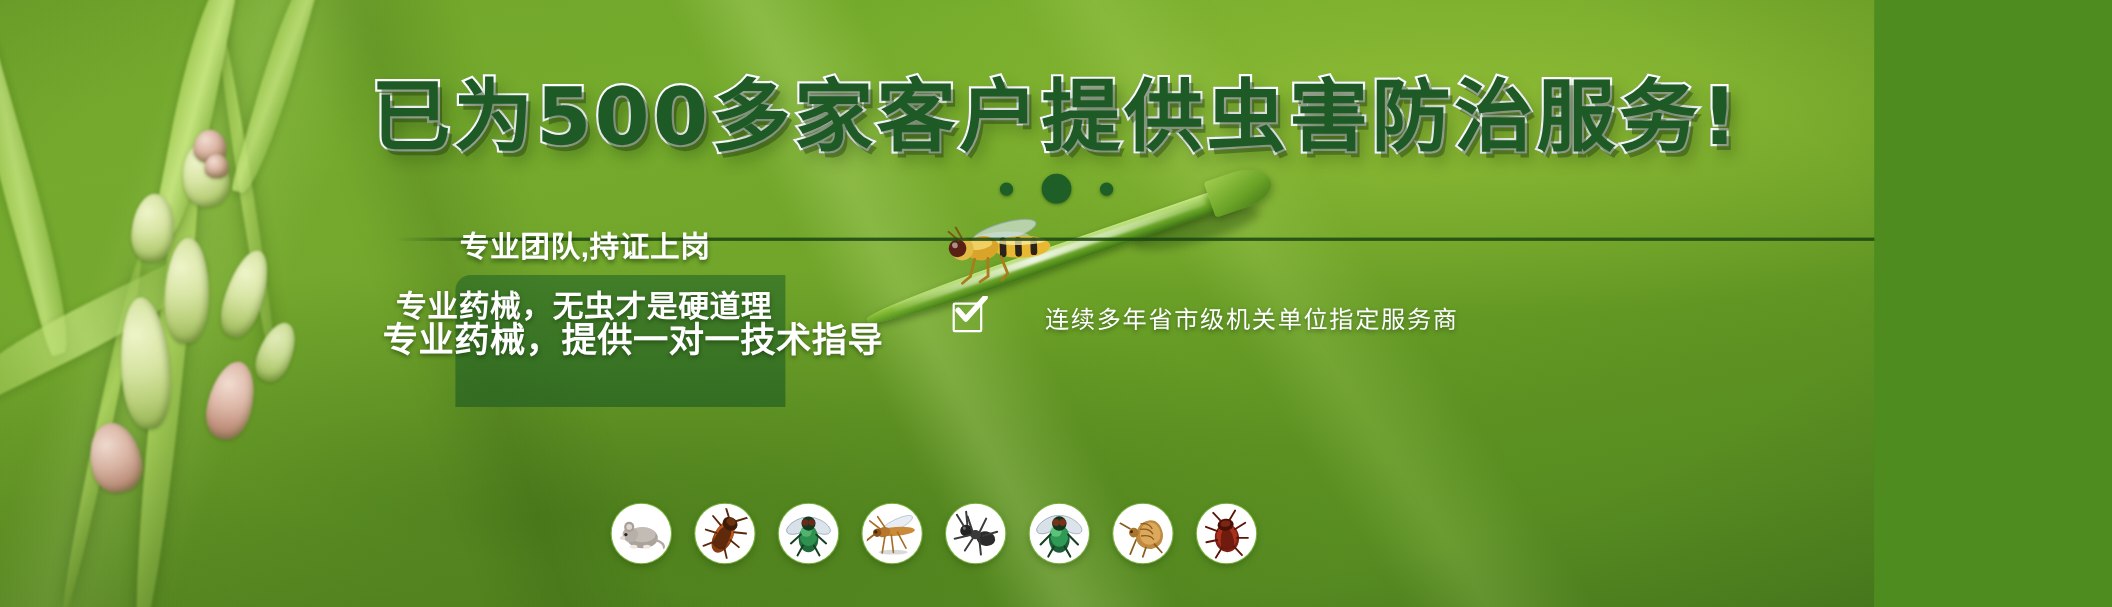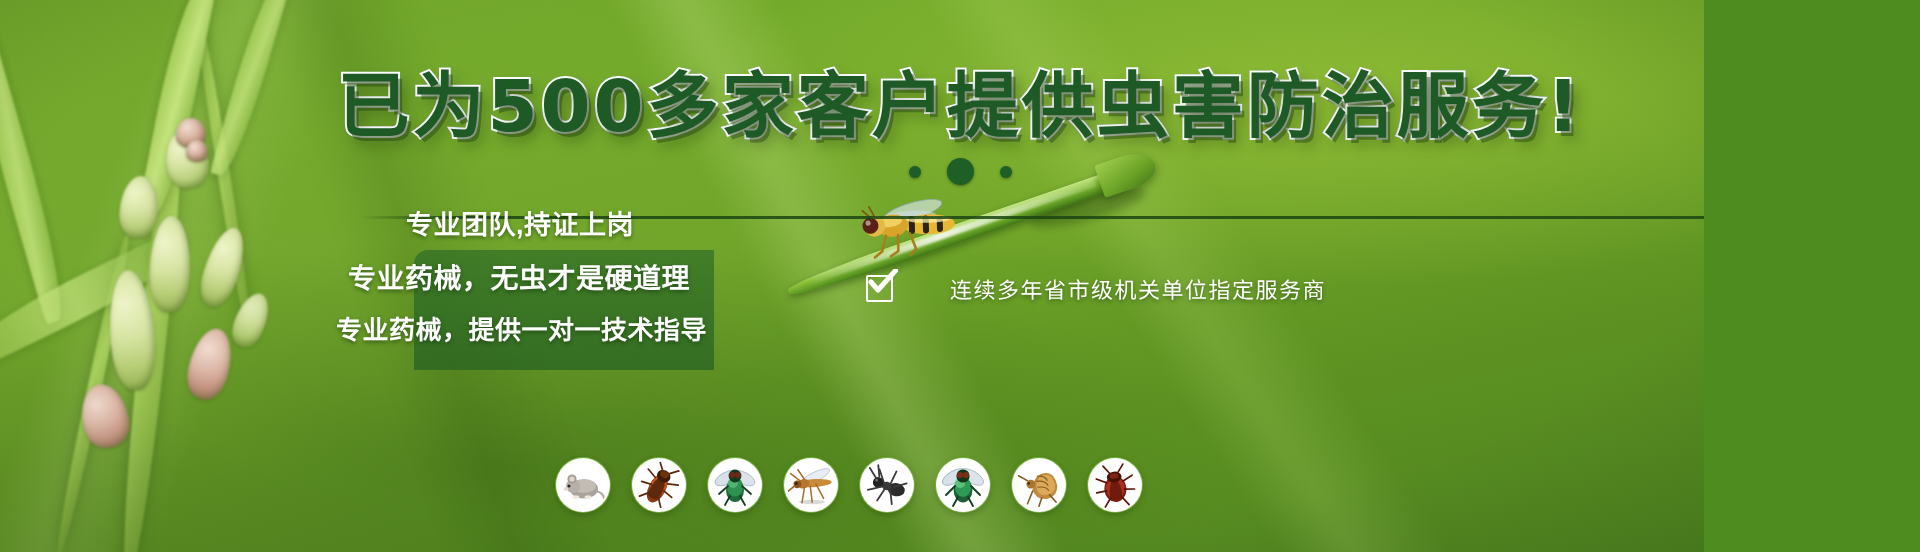--- a/index.html
+++ b/index.html
@@ -74,26 +74,26 @@
   .dots{position:absolute;left:0;top:158px;width:1920px;display:flex;justify-content:center;
     align-items:center;gap:26px;}
   .dot{border-radius:50%;background:#1e5f27;box-shadow:0 1px 3px rgba(15,40,8,.5);}
   .dot.s{width:12px;height:12px;}
   .dot.l{width:27px;height:27px;}
 
   
   .panel{position:absolute;left:414px;top:250px;width:300px;height:120px;
     background:linear-gradient(180deg,rgba(42,106,38,.66),rgba(38,98,34,.74));
     border-top-left-radius:14px;}
-  .panel-lines{position:absolute;left:332px;top:212px;width:420px;
+  .panel-lines{position:absolute;left:344px;top:212px;width:420px;
     color:#fff;font-weight:700;text-shadow:0 2px 4px rgba(15,45,8,.55);}
   .pl{white-space:nowrap;}
   .pl1{font-size:27px;line-height:1;letter-spacing:.5px;padding-left:74px;}
   .pl2{font-size:28px;line-height:1;letter-spacing:.5px;margin-top:26px;padding-left:16px;}
-  .pl3{font-size:26px;line-height:1;letter-spacing:.5px;margin-top:24px;padding-left:4px;}
+  .pl3{font-size:32px;line-height:1;letter-spacing:.5px;padding-left:4px;}
 
   
   .hairline{position:absolute;left:360px;top:216px;width:1560px;height:3px;
     background:linear-gradient(90deg,rgba(26,70,18,0),rgba(26,70,18,.85) 6%,rgba(26,70,18,.85) 94%,rgba(26,70,18,0));}
 
   
   .bullets{position:absolute;left:866px;top:272px;display:flex;flex-direction:column;gap:22px;}
   .bullet{display:flex;align-items:center;gap:12px;}
   .cbox{flex:0 0 auto;width:27px;height:27px;position:relative;}
   .cbox .sq{position:absolute;inset:0;border:2px solid #fff;border-radius:2px;}

